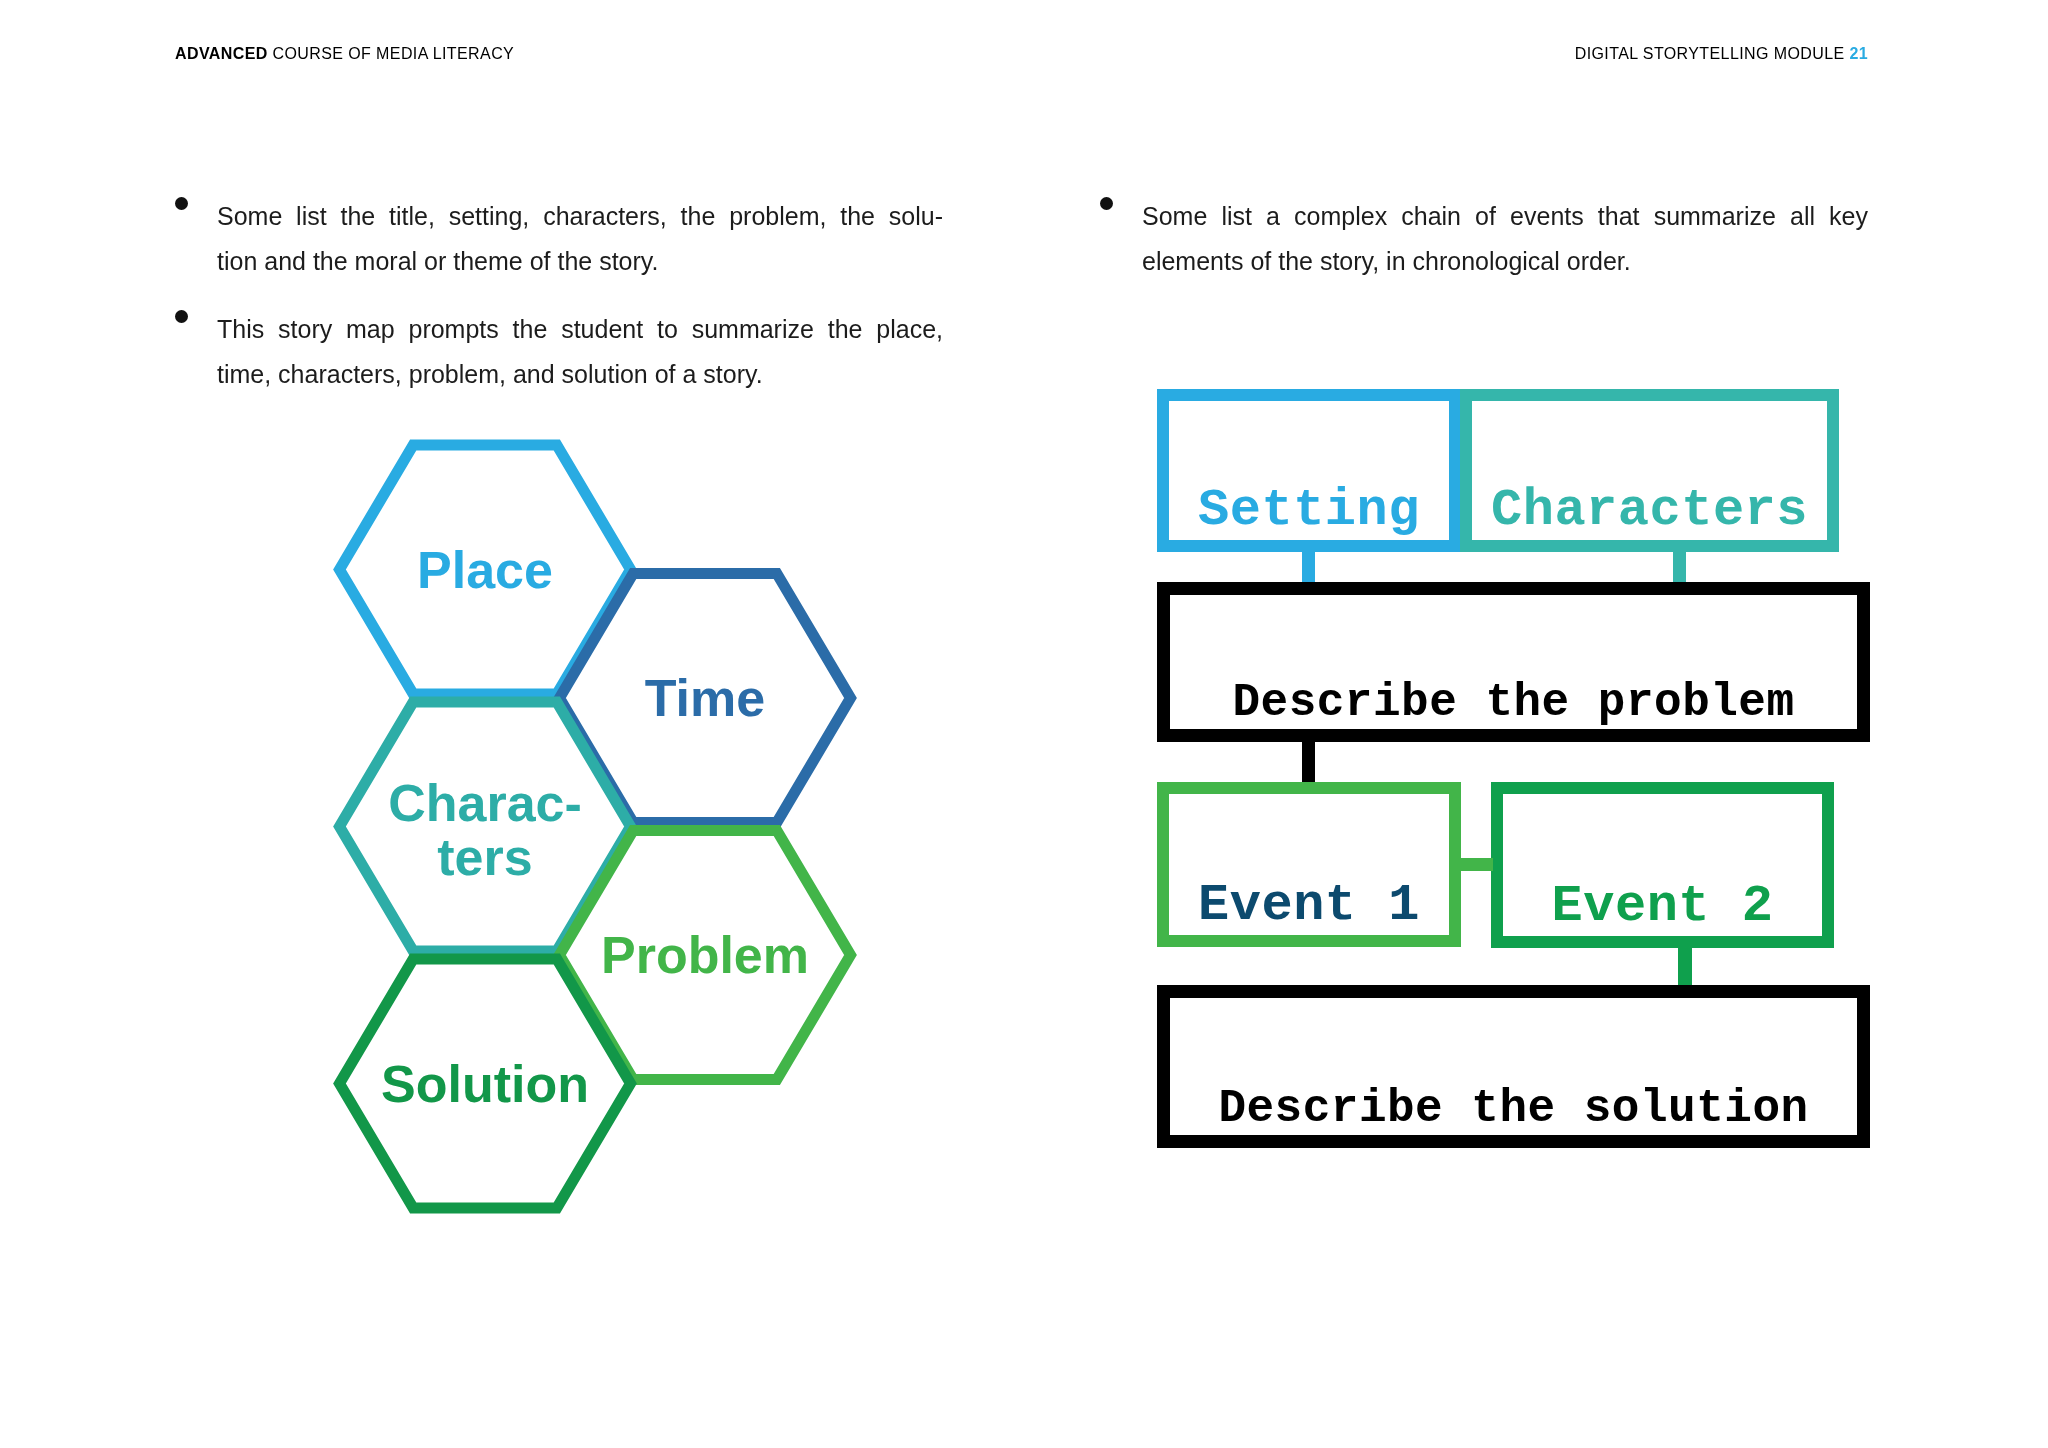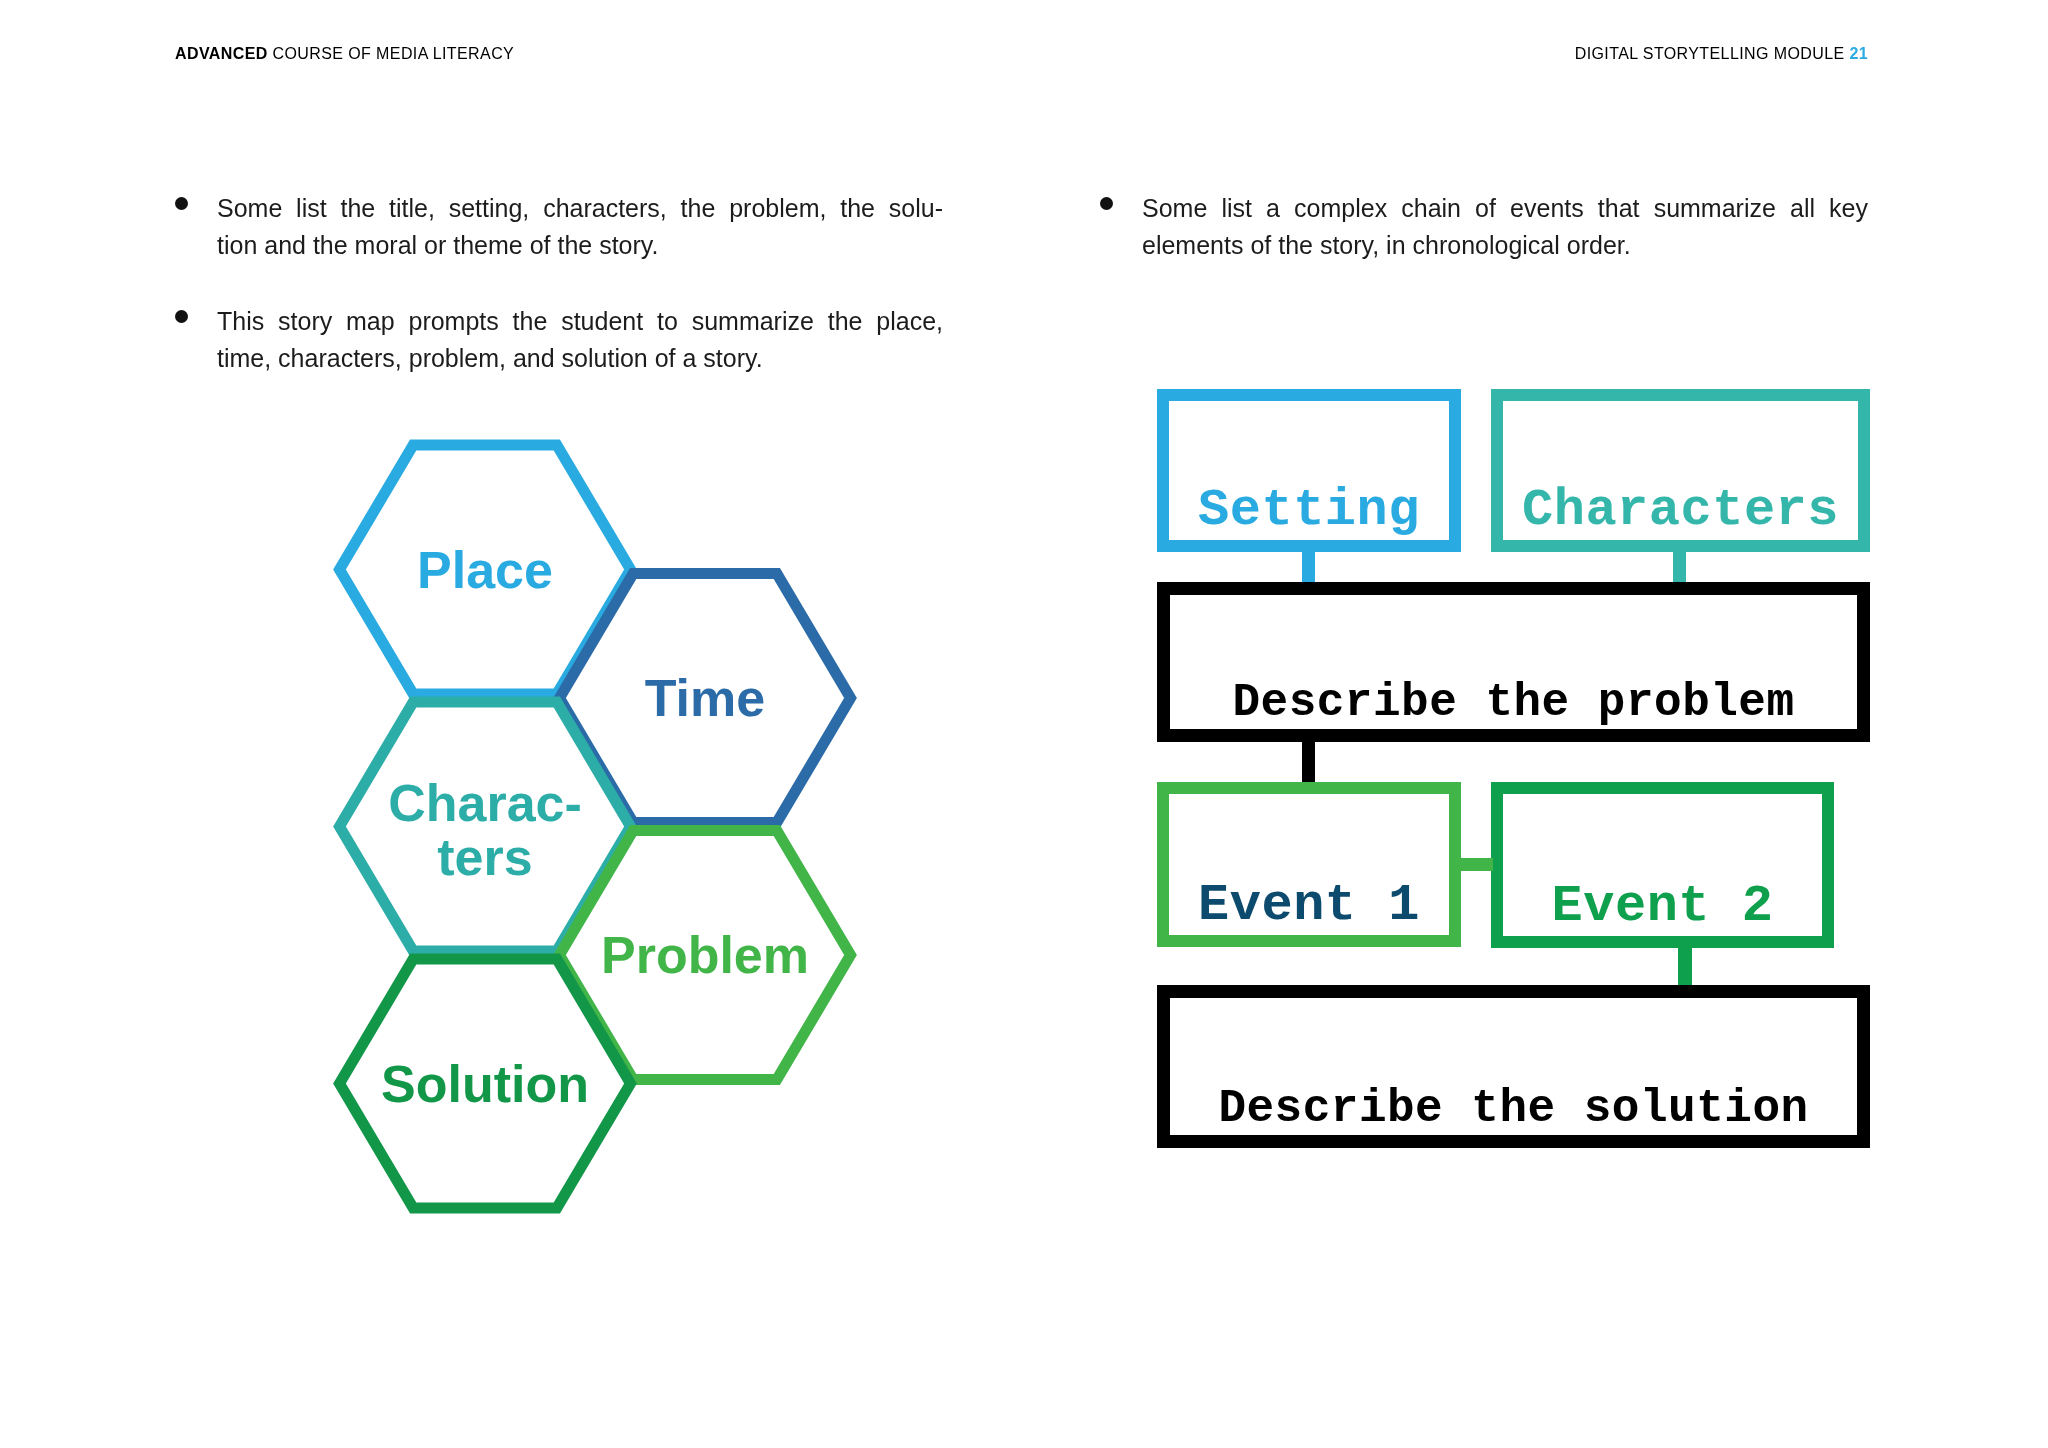--- a/index.html
+++ b/index.html
@@ -11,21 +11,21 @@
   }
   
   .hdr{position:absolute;top:44px;font-size:16px;line-height:20px;letter-spacing:.4px;color:#000;}
   .hdr-left{left:175px;}
   .hdr-right{right:180px;text-align:right;}
   .hdr b{font-weight:bold;}
   .pagenum{font-weight:bold;}
   
   .bullet-row{position:absolute;width:726px;font-size:25px;line-height:37px;color:#1c1c1c;}
   .bullet-dot{position:absolute;left:-42px;top:7px;width:13px;height:13px;border-radius:50%;background:#111;}
-  .jline{text-align:justify;text-align-last:justify;white-space:nowrap;}
+  .jline{text-align:justify;text-align-last:justify;white-space:nowrap;margin-top:8px;}
   .jline:last-child{text-align-last:left;}
   
   .fbox{position:absolute;box-sizing:border-box;background:#fff;
         display:flex;align-items:flex-end;justify-content:center;
         font-weight:bold;font-size:52px;letter-spacing:.5px;font-family:Liberation Mono, monospace;}
   .fbox.black{border:13px solid #000;color:#000;font-size:46px;}
   .conn{position:absolute;}
   
   #hexsvg{position:absolute;left:0;top:0;pointer-events:none;}
 </style>
@@ -71,21 +71,21 @@
     <polygon points="559.5,955.0 633.2,830.4 776.8,830.4 850.5,955.0 776.8,1079.6 633.2,1079.6" fill="#ffffff" stroke="#42B549" stroke-width="11" stroke-linejoin="miter"></polygon>
     <text x="705" y="973" text-anchor="middle" fill="#42B549" font-family="&quot;Liberation Sans&quot;, sans-serif" font-size="52" font-weight="bold">Problem</text>
     <polygon points="339.5,1083.5 413.2,958.9 556.8,958.9 630.5,1083.5 556.8,1208.1 413.2,1208.1" fill="#ffffff" stroke="#129749" stroke-width="11" stroke-linejoin="miter"></polygon>
     <text x="485" y="1101.5" text-anchor="middle" fill="#129749" font-family="&quot;Liberation Sans&quot;, sans-serif" font-size="52" font-weight="bold">Solution</text>
   </svg>
 
 <div class="fbox" style="left: 1157px; top: 389px; width: 304px; height: 163px; border: 12px solid rgb(41, 171, 226); color: rgb(41, 171, 226);">
   <span>Setting</span>
 </div>
 
-<div class="fbox" style="left: 1491px; top: 389px; width: 379px; height: 163px; border: 12px solid rgb(53, 182, 171); color: rgb(53, 182, 171);">
+<div class="fbox" style="left: 1460px; top: 389px; width: 379px; height: 163px; border: 12px solid rgb(53, 182, 171); color: rgb(53, 182, 171);">
   <span>Characters</span>
 </div>
 
 <div class="conn" style="left: 1302px; top: 550px; width: 13px; height: 34px; background: rgb(41, 171, 226);"></div>
 <div class="conn" style="left: 1673px; top: 550px; width: 13px; height: 34px; background: rgb(53, 182, 171);"></div>
 
 <div class="fbox black" style="left:1157px;top:582px;width:713px;height:160px;">
   <span>Describe the problem</span>
 </div>
 

